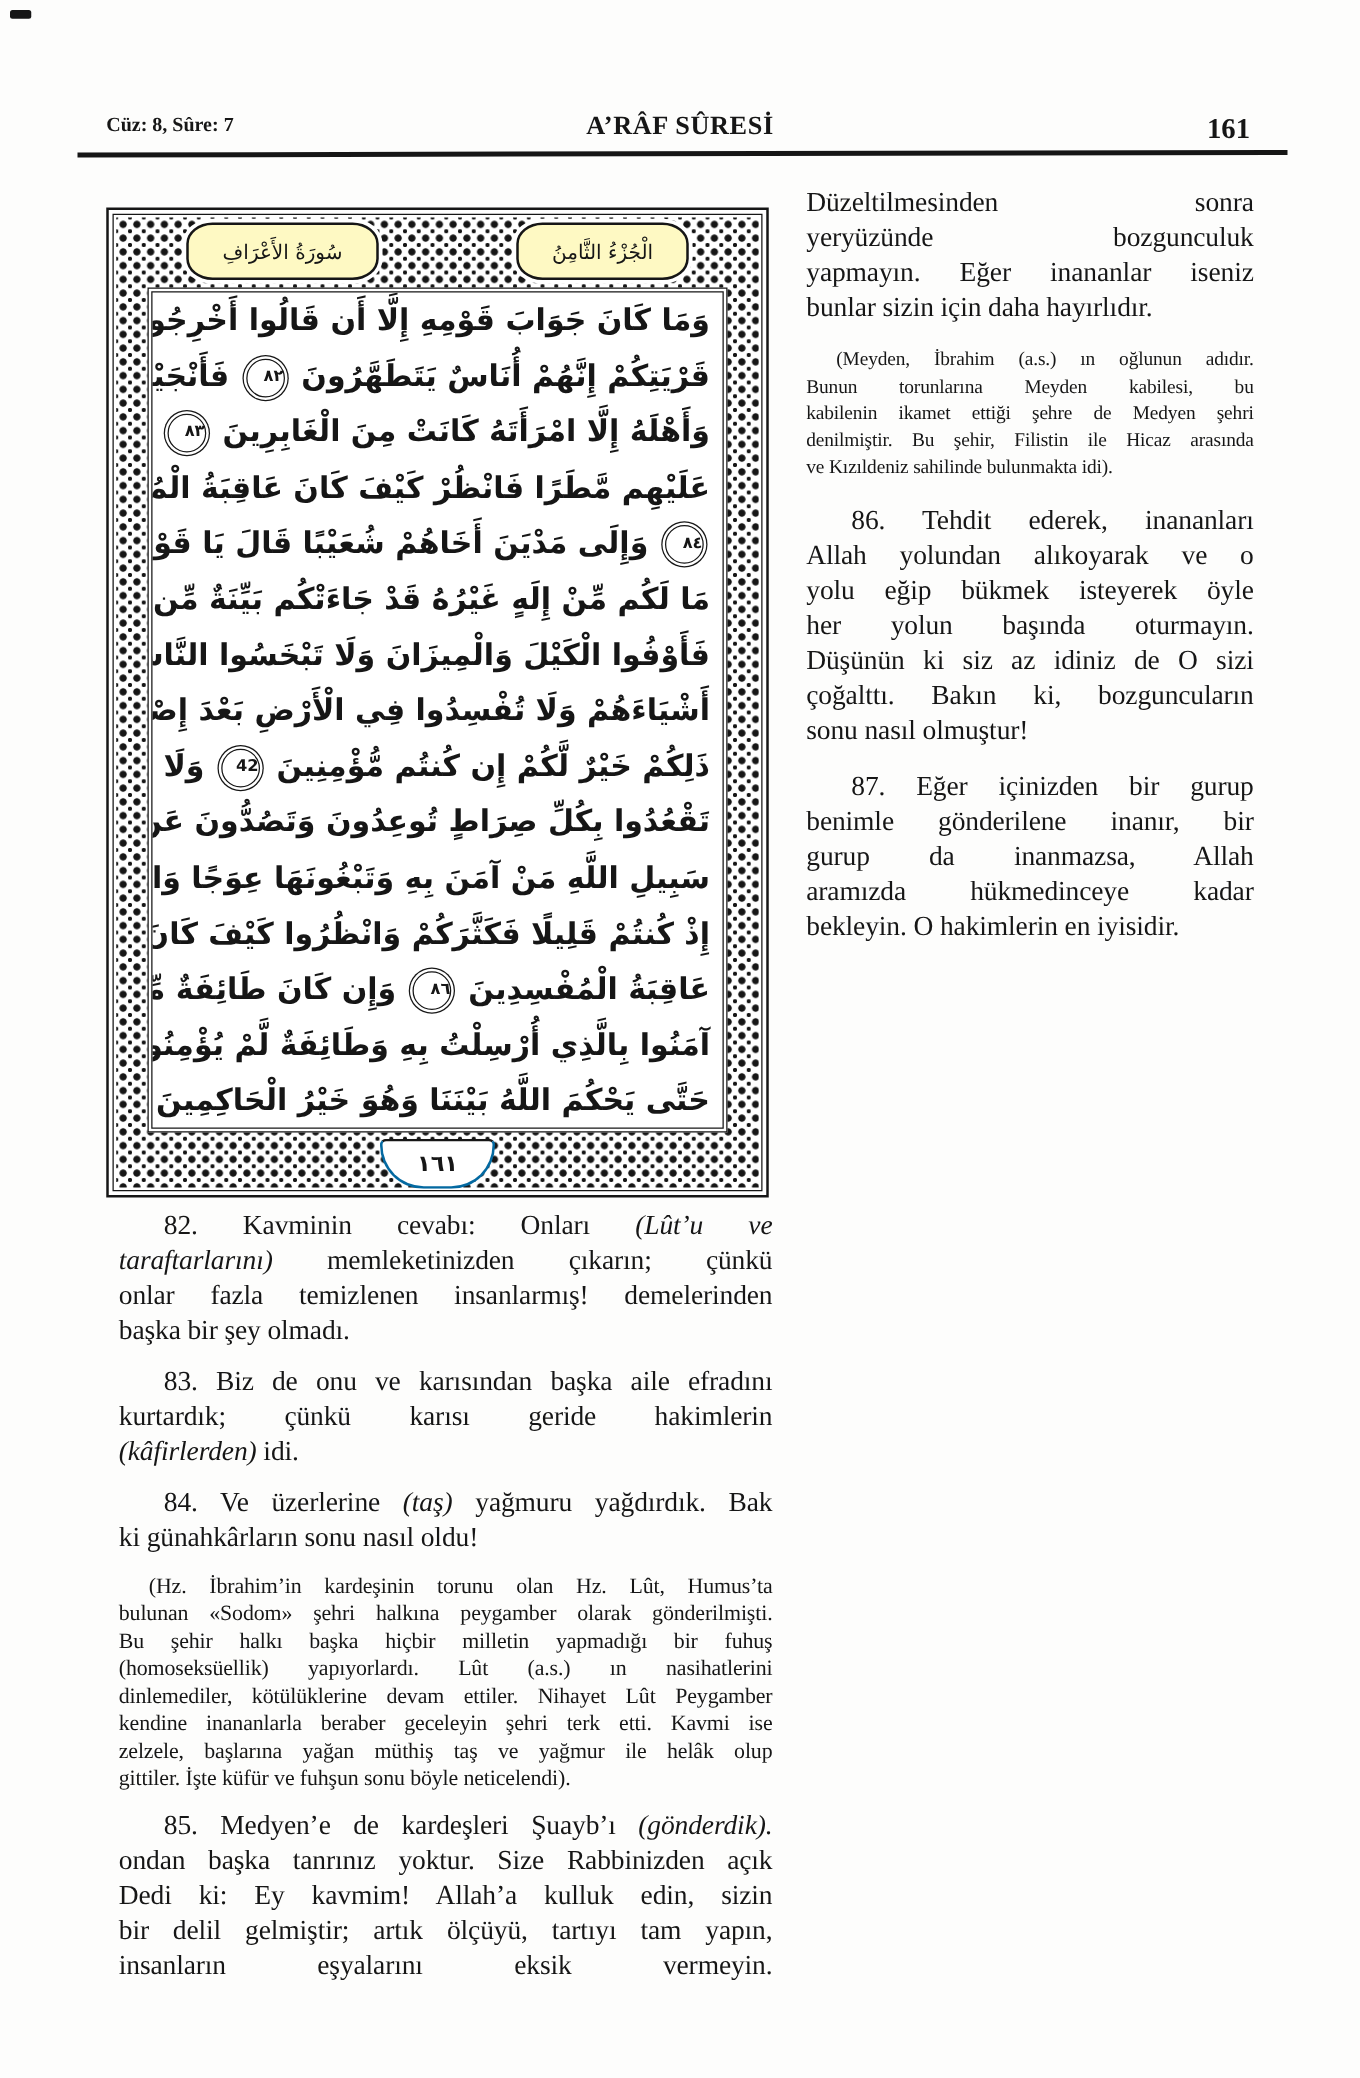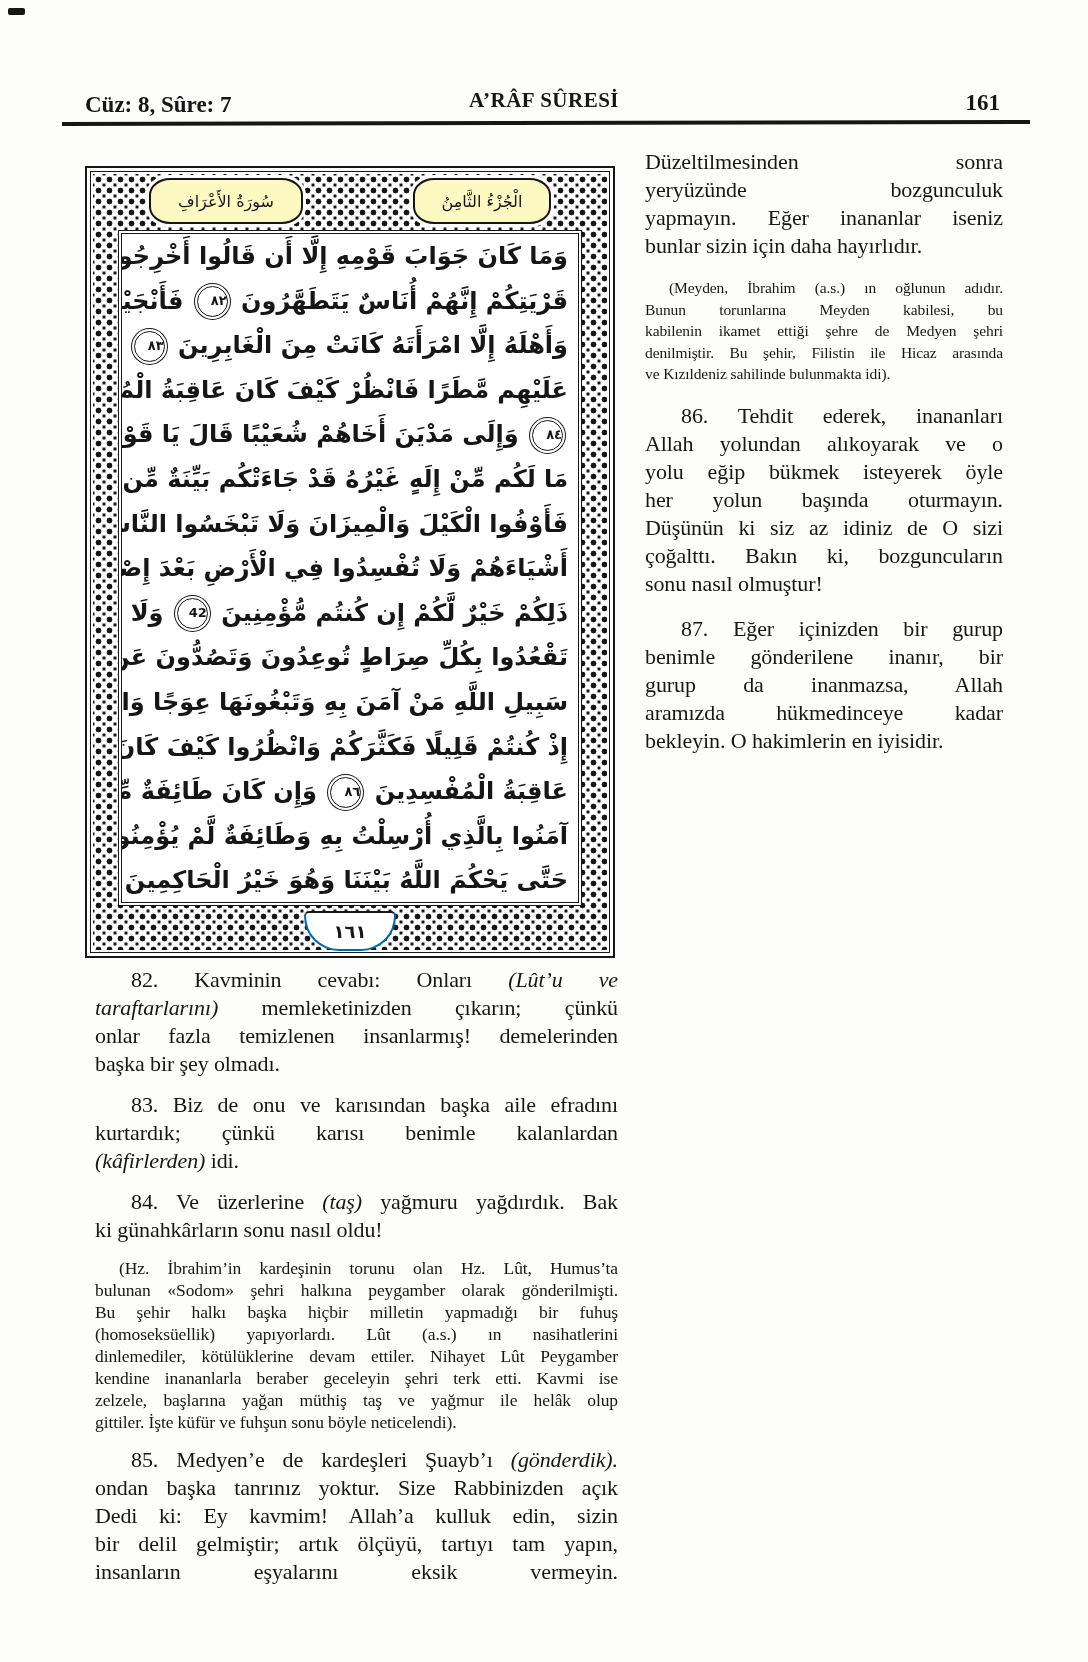--- a/index.html
+++ b/index.html
@@ -1,21 +1,21 @@
 <!DOCTYPE html>
 <html><head>
 <meta charset="utf-8">
 <style>
   html,body{margin:0;padding:0;}
   body{
     width:1088px;height:1662px;position:relative;background:#fdfdfc;
     font-family:"Liberation Serif", serif;color:#161616;overflow:hidden;
   }
   
-  .hdr-left{position:absolute;left:85px;top:92px;font-size:23px;font-weight:bold;}
+  .hdr-left{position:absolute;left:85px;top:92px;font-size:16px;font-weight:bold;}
   .hdr-center{position:absolute;left:0;right:0;top:88px;text-align:center;font-size:21px;font-weight:bold;letter-spacing:.5px;}
   .hdr-right{position:absolute;right:88px;top:90px;font-size:23px;font-weight:bold;}
   .hdr-rule{position:absolute;left:62px;right:58px;top:121px;height:4px;background:#161616;transform:rotate(-.12deg);}
   .scan-blob{position:absolute;left:8px;top:8px;width:17px;height:7px;background:#161616;border-radius:2px;}
 
   
   .frame{position:absolute;left:85px;top:166px;width:530px;height:792px;background:#fff;
          border:2px solid #161616;padding:3px;box-sizing:border-box;}
   .frame-inner{border:1px solid #161616;width:100%;height:100%;box-sizing:border-box;position:relative;}
   .band{position:absolute;inset:2px;background-color:#fff;
@@ -133,21 +133,21 @@
 
 <div class="bottom-col">
     <div class="para">
       <div class="tline stretch indent"><span>82. Kavminin cevabı: Onları </span><span class="it">(Lût’u ve</span></div>
       <div class="tline stretch"><span class="it">taraftarlarını)</span><span> memleketinizden çıkarın; çünkü</span></div>
       <div class="tline stretch"><span>onlar fazla temizlenen insanlarmış! demelerinden</span></div>
       <div class="tline"><span>başka bir şey olmadı.</span></div>
     </div>
     <div class="para">
       <div class="tline stretch indent"><span>83. Biz de onu ve karısından başka aile efradını</span></div>
-      <div class="tline stretch"><span>kurtardık; çünkü karısı benimle kalanlardan</span></div>
+      <div class="tline stretch"><span>kurtardık; çünkü karısı geride hakimlerin</span></div>
       <div class="tline"><span class="it">(kâfirlerden)</span><span> idi.</span></div>
     </div>
     <div class="para">
       <div class="tline stretch indent"><span>84. Ve üzerlerine </span><span class="it">(taş)</span><span> yağmuru yağdırdık. Bak</span></div>
       <div class="tline"><span>ki günahkârların sonu nasıl oldu!</span></div>
     </div>
     <div class="para small">
       <div class="tline stretch indent"><span>(Hz. İbrahim’in kardeşinin torunu olan Hz. Lût, Humus’ta</span></div>
       <div class="tline stretch"><span>bulunan «Sodom» şehri halkına peygamber olarak gönderilmişti.</span></div>
       <div class="tline stretch"><span>Bu şehir halkı başka hiçbir milletin yapmadığı bir fuhuş</span></div>

